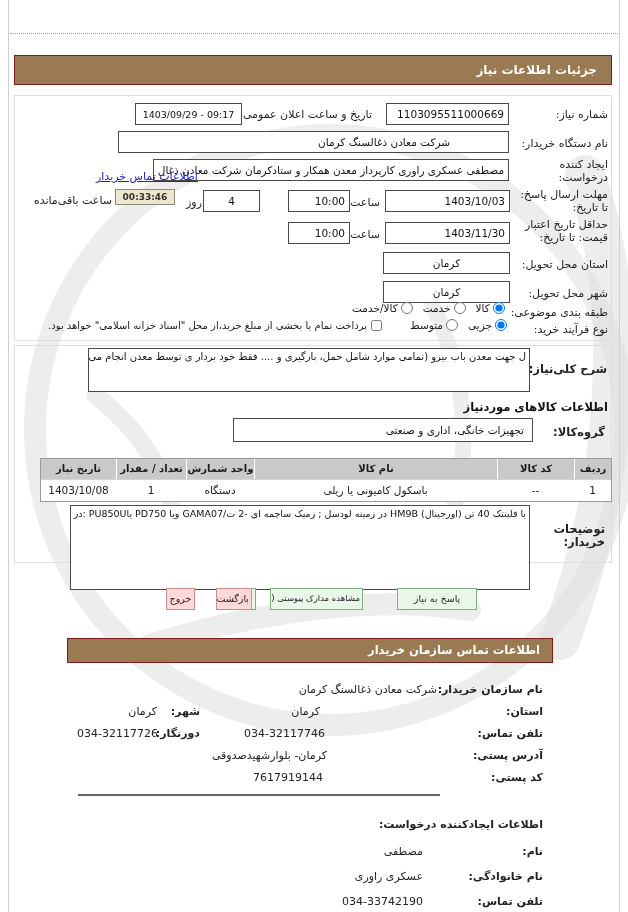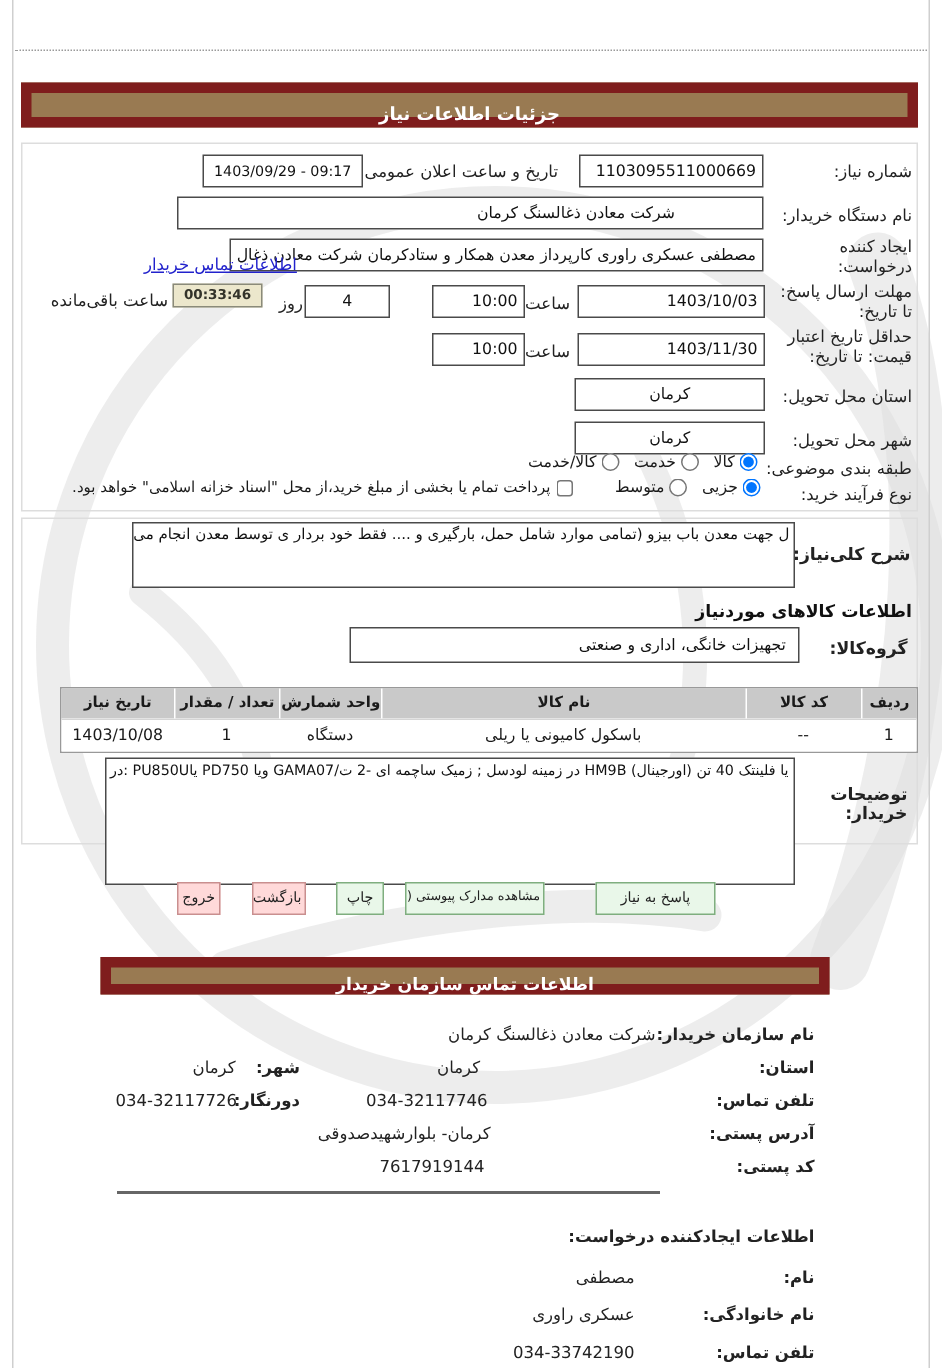--- a/index.html
+++ b/index.html
@@ -15,22 +15,22 @@
     position:absolute;background:#fff;border:1px solid #4a4a4a;box-sizing:border-box;
     font-size:10.5px;color:#111;height:22px;line-height:19px;padding:1px 4px;overflow:hidden;white-space:nowrap;
   }
   .box.numr{text-align:right;}
   .box.center{text-align:center;}
   .tarea{
     position:absolute;background:#fff;border:1px solid #4a4a4a;box-sizing:border-box;
     font-size:10px;color:#111;padding:2px 3px;overflow:hidden;white-space:nowrap;text-align:right;
   }
   .brown-bar{
-    position:absolute;background:#997a52;border:7px solid #7f1d1d;box-sizing:border-box;
-    color:#fff;font-weight:bold;text-align:center;
+    position:absolute;background:#997a52;border:1px solid #7f1d1d;box-sizing:border-box;
+    color:#fff;font-weight:bold;text-align:right;
   }
   .frame{position:absolute;background:#cfcfcf;width:1px;top:0;height:912px;}
   .dotted{position:absolute;border-top:1px dotted #9a9a9a;height:0;}
   .section{position:absolute;border:1px solid #ddd;box-sizing:border-box;background:transparent;}
   .timerbox{
     position:absolute;background:#ece7cc;border:1px solid #8a8a7a;box-sizing:border-box;
     font-size:9px;font-weight:bold;color:#33332a;text-align:center;line-height:14px;height:16px;
   }
   .link{position:absolute;font-size:11px;color:#2222cc;text-decoration:underline;white-space:nowrap;cursor:pointer;z-index:5;}
   .radio-row{position:absolute;display:flex;align-items:center;font-size:10.5px;white-space:nowrap;}
@@ -38,21 +38,21 @@
   .radio-row label:first-child{margin-inline-start:0;}
   .radio-row input{margin:0 0 0 3px;width:12px;height:12px;}
   .chk-row{position:absolute;display:flex;align-items:flex-start;font-size:10px;white-space:nowrap;}
   .chk-row input{margin:1px 0 0 4px;width:11px;height:11px;}
   .btn{
     position:absolute;height:22px;box-sizing:border-box;border:1px solid;
     font-size:9.5px;text-align:center;line-height:19px;cursor:pointer;overflow:hidden;white-space:nowrap;
     font-family:"DejaVu Sans",sans-serif;padding:0 2px;
   }
   .btn.green{background:#e9f7e9;border-color:#7fae7f;color:#222;}
-  .btn.pink{background:#ffd9d9;border-color:#c98f8f;color:#222;}
+  .btn.pink{background:#ffd9d9;border-color:#c98f8f;color:#222;margin-left:48px;}
   .tbl{position:absolute;left:40px;top:458px;width:572px;border:1px solid #999;box-sizing:border-box;background:#fff;}
   .trow{display:flex;}
   .thead{background:#c9c9c9;font-weight:bold;font-size:10px;height:20px;line-height:20px;}
   .tdata{background:#fff;font-size:10.5px;height:21px;line-height:21px;border-top:1px solid #d5d5d5;}
   .cell{text-align:center;overflow:hidden;white-space:nowrap;box-sizing:border-box;}
   .thead .cell{border-left:1px solid #fff;}
   .thead .cell:last-child{border-left:none;}
   .c1{width:37px;} .c2{width:77px;} .c3{width:243px;} .c4{width:68px;} .c5{width:70px;} .c6{width:75px;flex:1;}
   .sep{position:absolute;border-top:2px solid #666;height:0;}
   .val{position:absolute;font-size:11px;color:#222;white-space:nowrap;line-height:13px;}

